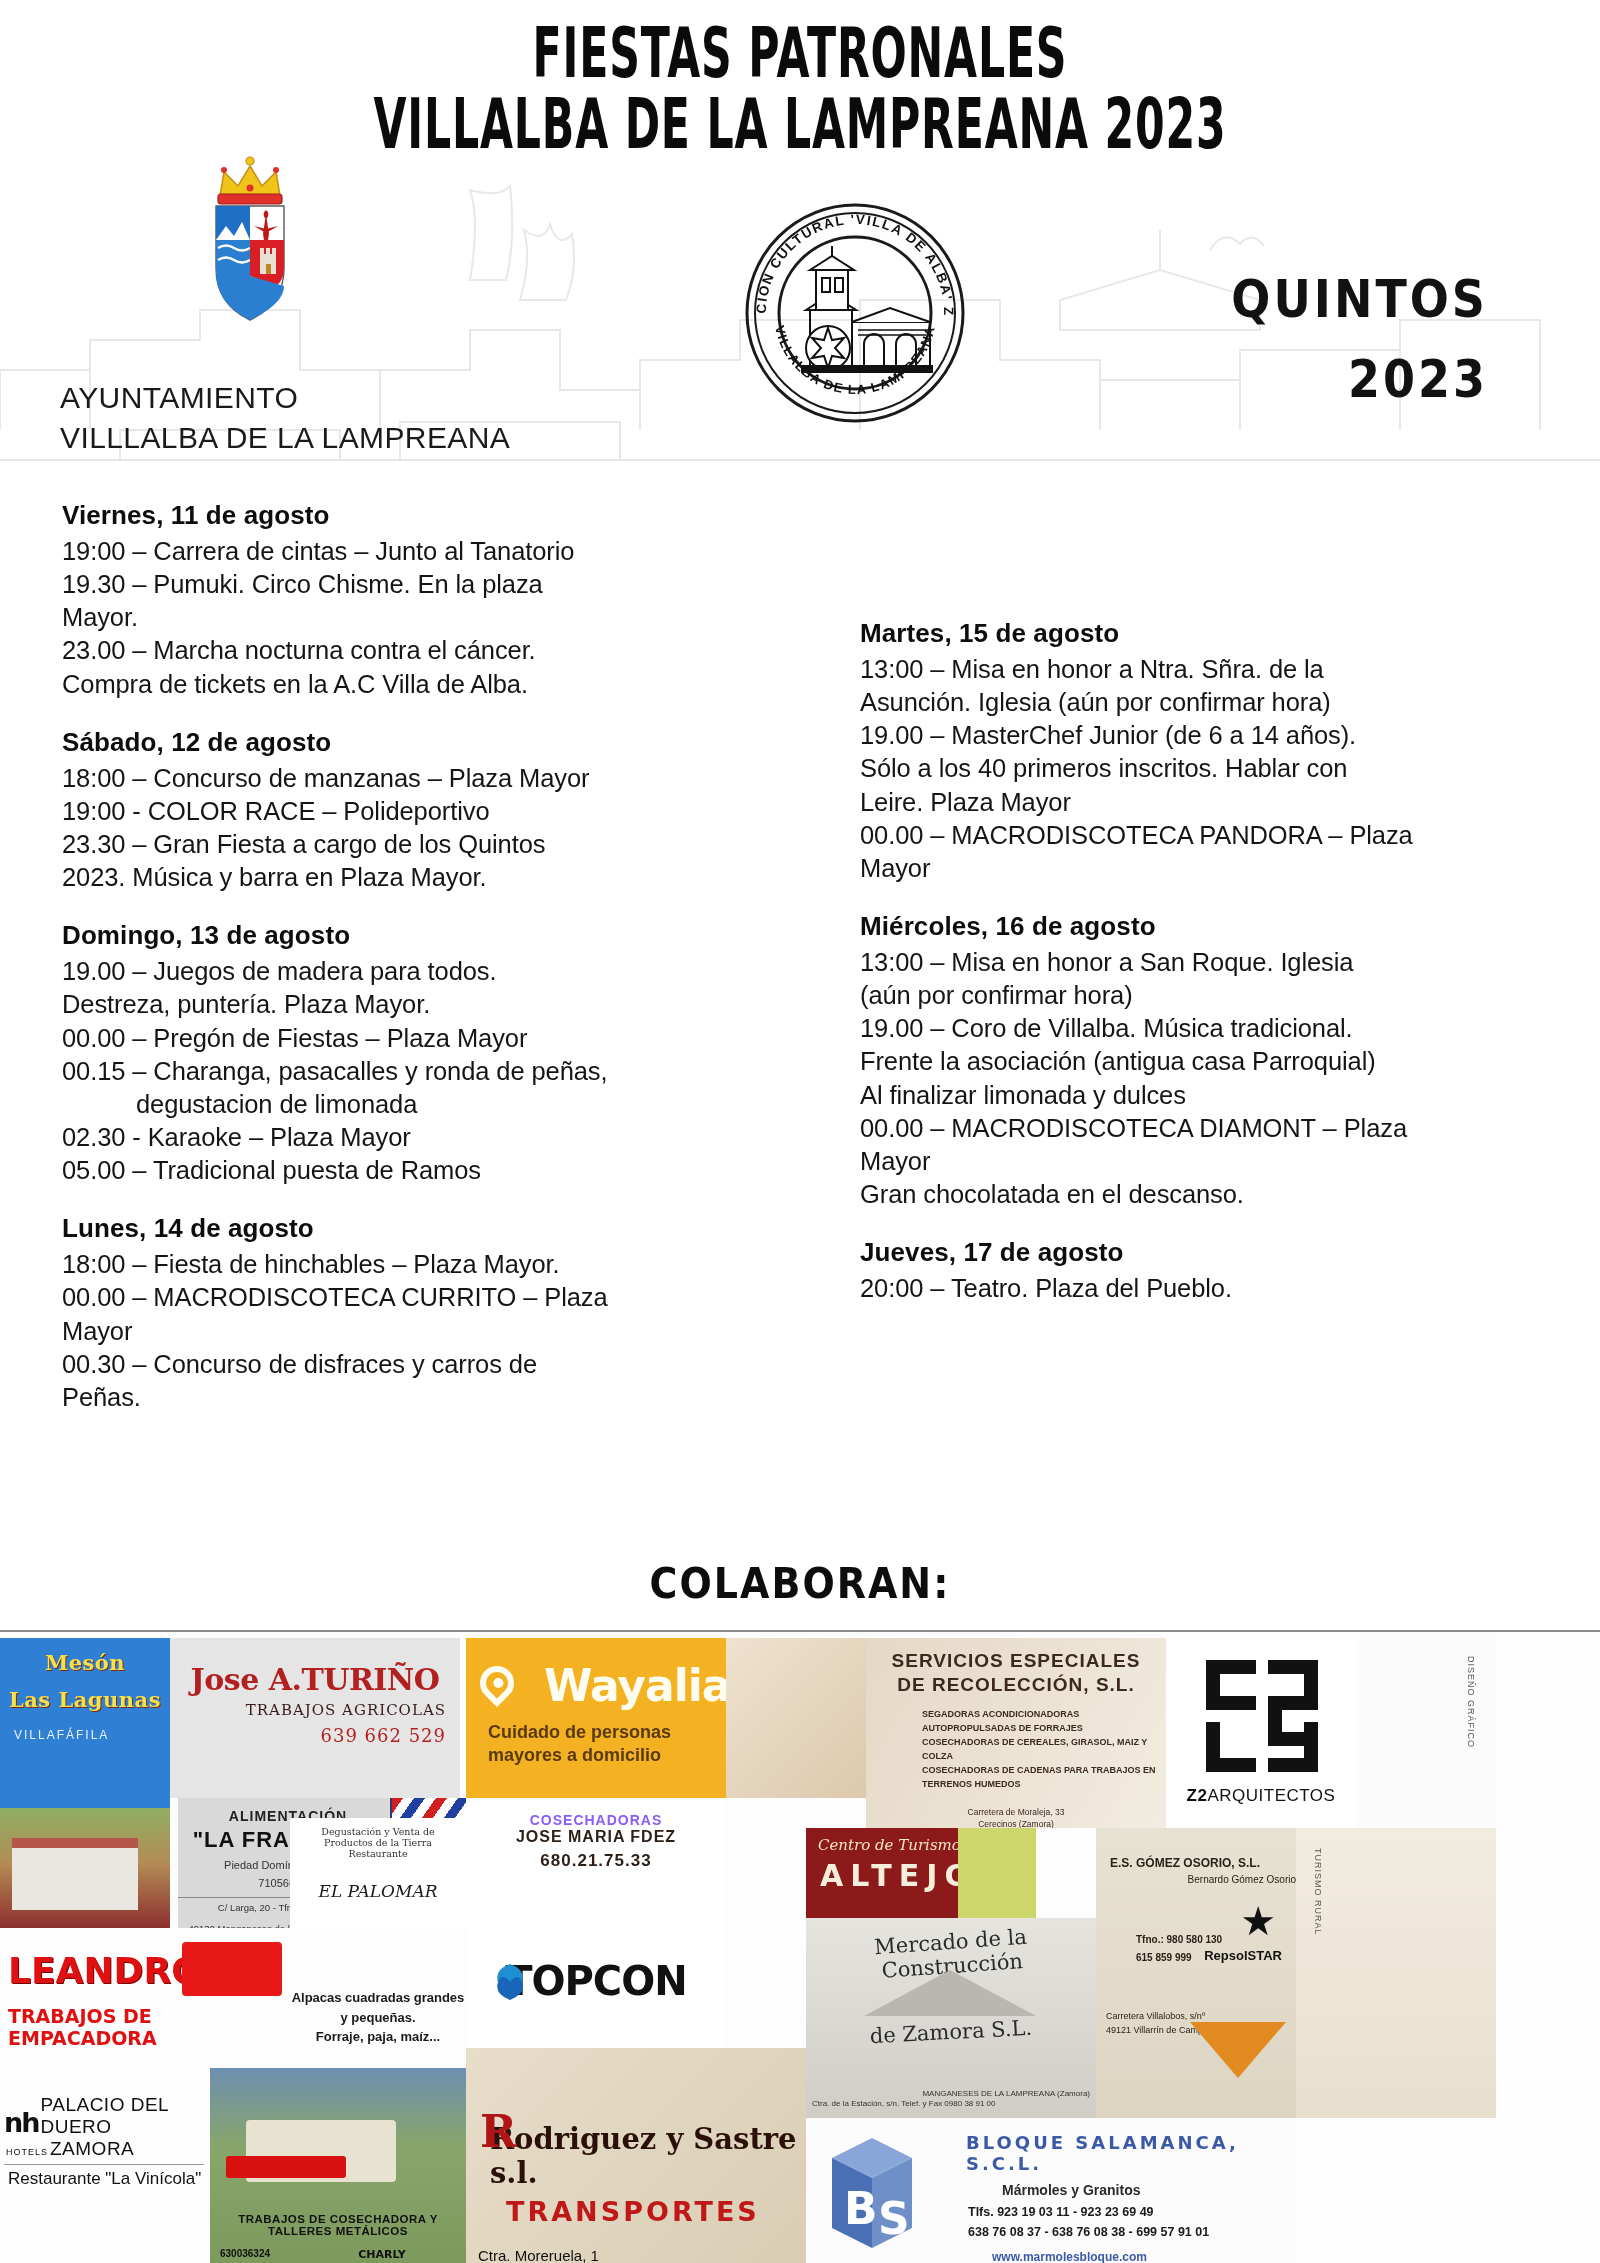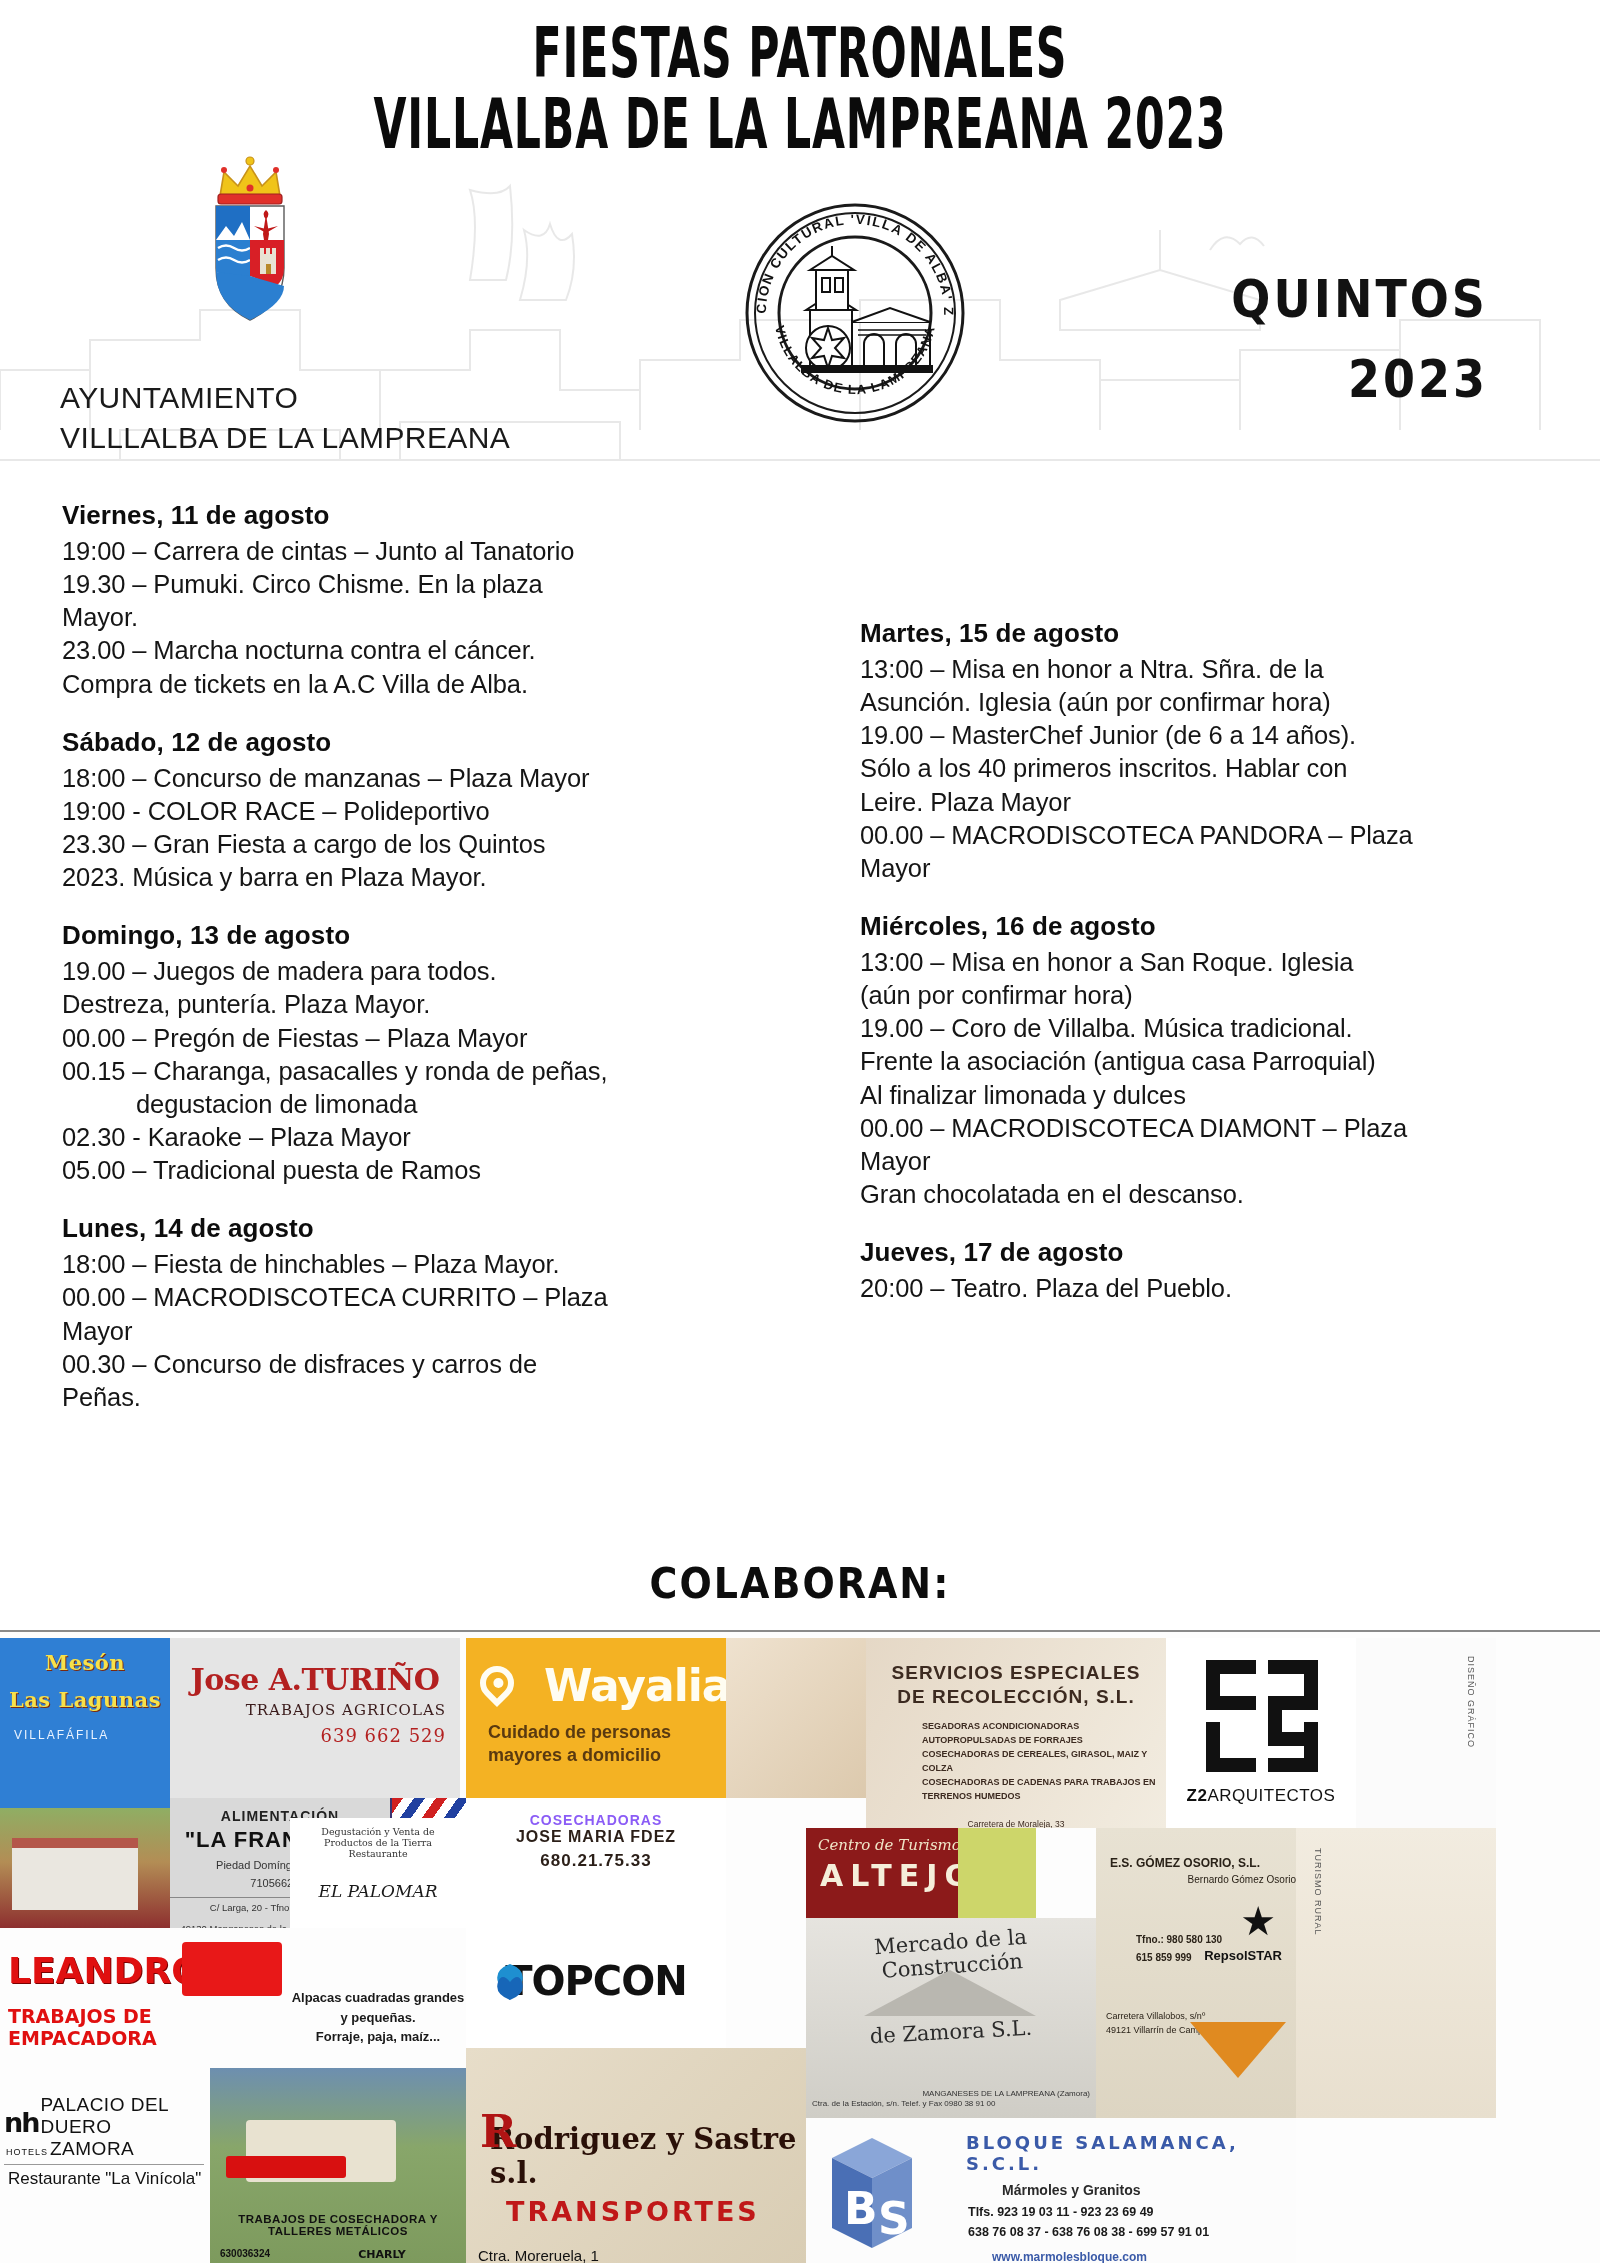--- a/index.html
+++ b/index.html
@@ -100,21 +100,21 @@
                   background:#eae7e0; border-top:10px solid #b4574a; }
 
   .turino     { left: 170px; top: 6px;  width: 290px; height: 160px; background:#e5e5e5; }
   .turino .n1 { font-family:"DejaVu Serif", serif; font-weight:700; color:#b32020; font-size:30px;
                 text-align:center; padding-top:24px; letter-spacing:-.5px; }
   .turino .n2 { font-family:"DejaVu Serif", serif; color:#3a1a1a; font-size:15px; text-align:right;
                 padding-right:14px; margin-top:4px; letter-spacing:1px; }
   .turino .tel{ font-family:"DejaVu Serif", serif; color:#b32020; font-size:18px; text-align:right;
                 padding-right:14px; margin-top:6px; letter-spacing:1px; }
 
-  .francesa   { left: 170px; top: 166px; width: 220px; height: 130px; background:#d9d9d9; }
+  .francesa   { left: 178px; top: 166px; width: 220px; height: 130px; background:#d9d9d9; }
   .francesa .a{ text-align:center; font-weight:700; font-size:14px; color:#222; padding-top:10px; letter-spacing:1px;}
   .francesa .b{ text-align:center; font-weight:700; font-size:22px; color:#111; margin-top:3px; letter-spacing:1px;}
   .francesa .c{ text-align:center; font-size:11px; color:#333; margin-top:6px; }
   .francesa .d{ text-align:center; font-size:9.5px; color:#333; margin-top:8px; border-top:1px solid #888; padding-top:4px;}
 
   .pena       { left: 390px; top: 166px; width: 70px; height: 130px; background:#3b3470; }
   .pena .cir  { position:absolute; left:8px; top:30px; width:54px; height:70px; border-radius:50%;
                 background:#ffffff; opacity:.9; }
   .barbersh   { left: 392px; top: 166px; width: 76px; height: 130px;
                 background: repeating-linear-gradient(125deg,#d02020 0 9px,#ffffff 9px 18px,#2040a0 18px 27px,#ffffff 27px 36px); }
@@ -126,21 +126,21 @@
                    border-radius:50% 50% 50% 0; transform:rotate(-45deg); }
   .wayalia .pin::after { content:""; position:absolute; left:7px; top:7px; width:10px; height:10px;
                    border-radius:50%; background:#fffdf2; }
   .wayalia .cap  { color:#5a3a10; font-size:18px; font-weight:700; padding:10px 0 0 22px; line-height:1.25; }
 
   .harvest    { left: 726px; top: 6px;  width: 140px; height: 160px;
                 background:linear-gradient(135deg,#efe2cf,#dcc9ad); }
 
   .recol      { left: 866px; top: 6px;  width: 300px; height: 190px;
                 background:linear-gradient(120deg,#e5d8c6,#f2ece0); }
-  .recol .h   { text-align:center; font-weight:700; font-size:19px; color:#3c2a20; padding-top:24px; letter-spacing:1px;}
+  .recol .h   { text-align:center; font-weight:700; font-size:19px; color:#3c2a20; padding-top:12px; letter-spacing:1px;}
   .recol .bul { font-size:9px; color:#3c2a20; padding:12px 0 0 56px; line-height:1.55; font-weight:700;}
   .recol .adr { font-size:8.5px; color:#3c2a20; text-align:center; margin-top:14px; line-height:1.5;}
 
   .z2         { left: 1166px; top: 6px; width: 190px; height: 190px; background:#ffffff; }
   .z2 .mark   { position:absolute; left:40px; top:22px; width:112px; height:112px; }
   .z2 .lbl    { position:absolute; left:0; top:148px; width:190px; text-align:center;
                 font-size:17px; letter-spacing:.5px; color:#111; }
   .z2 .lbl b  { font-weight:700; }
 
   .bizcard    { left: 1356px; top: 6px; width: 140px; height: 190px; background:#fbfbfb; }

